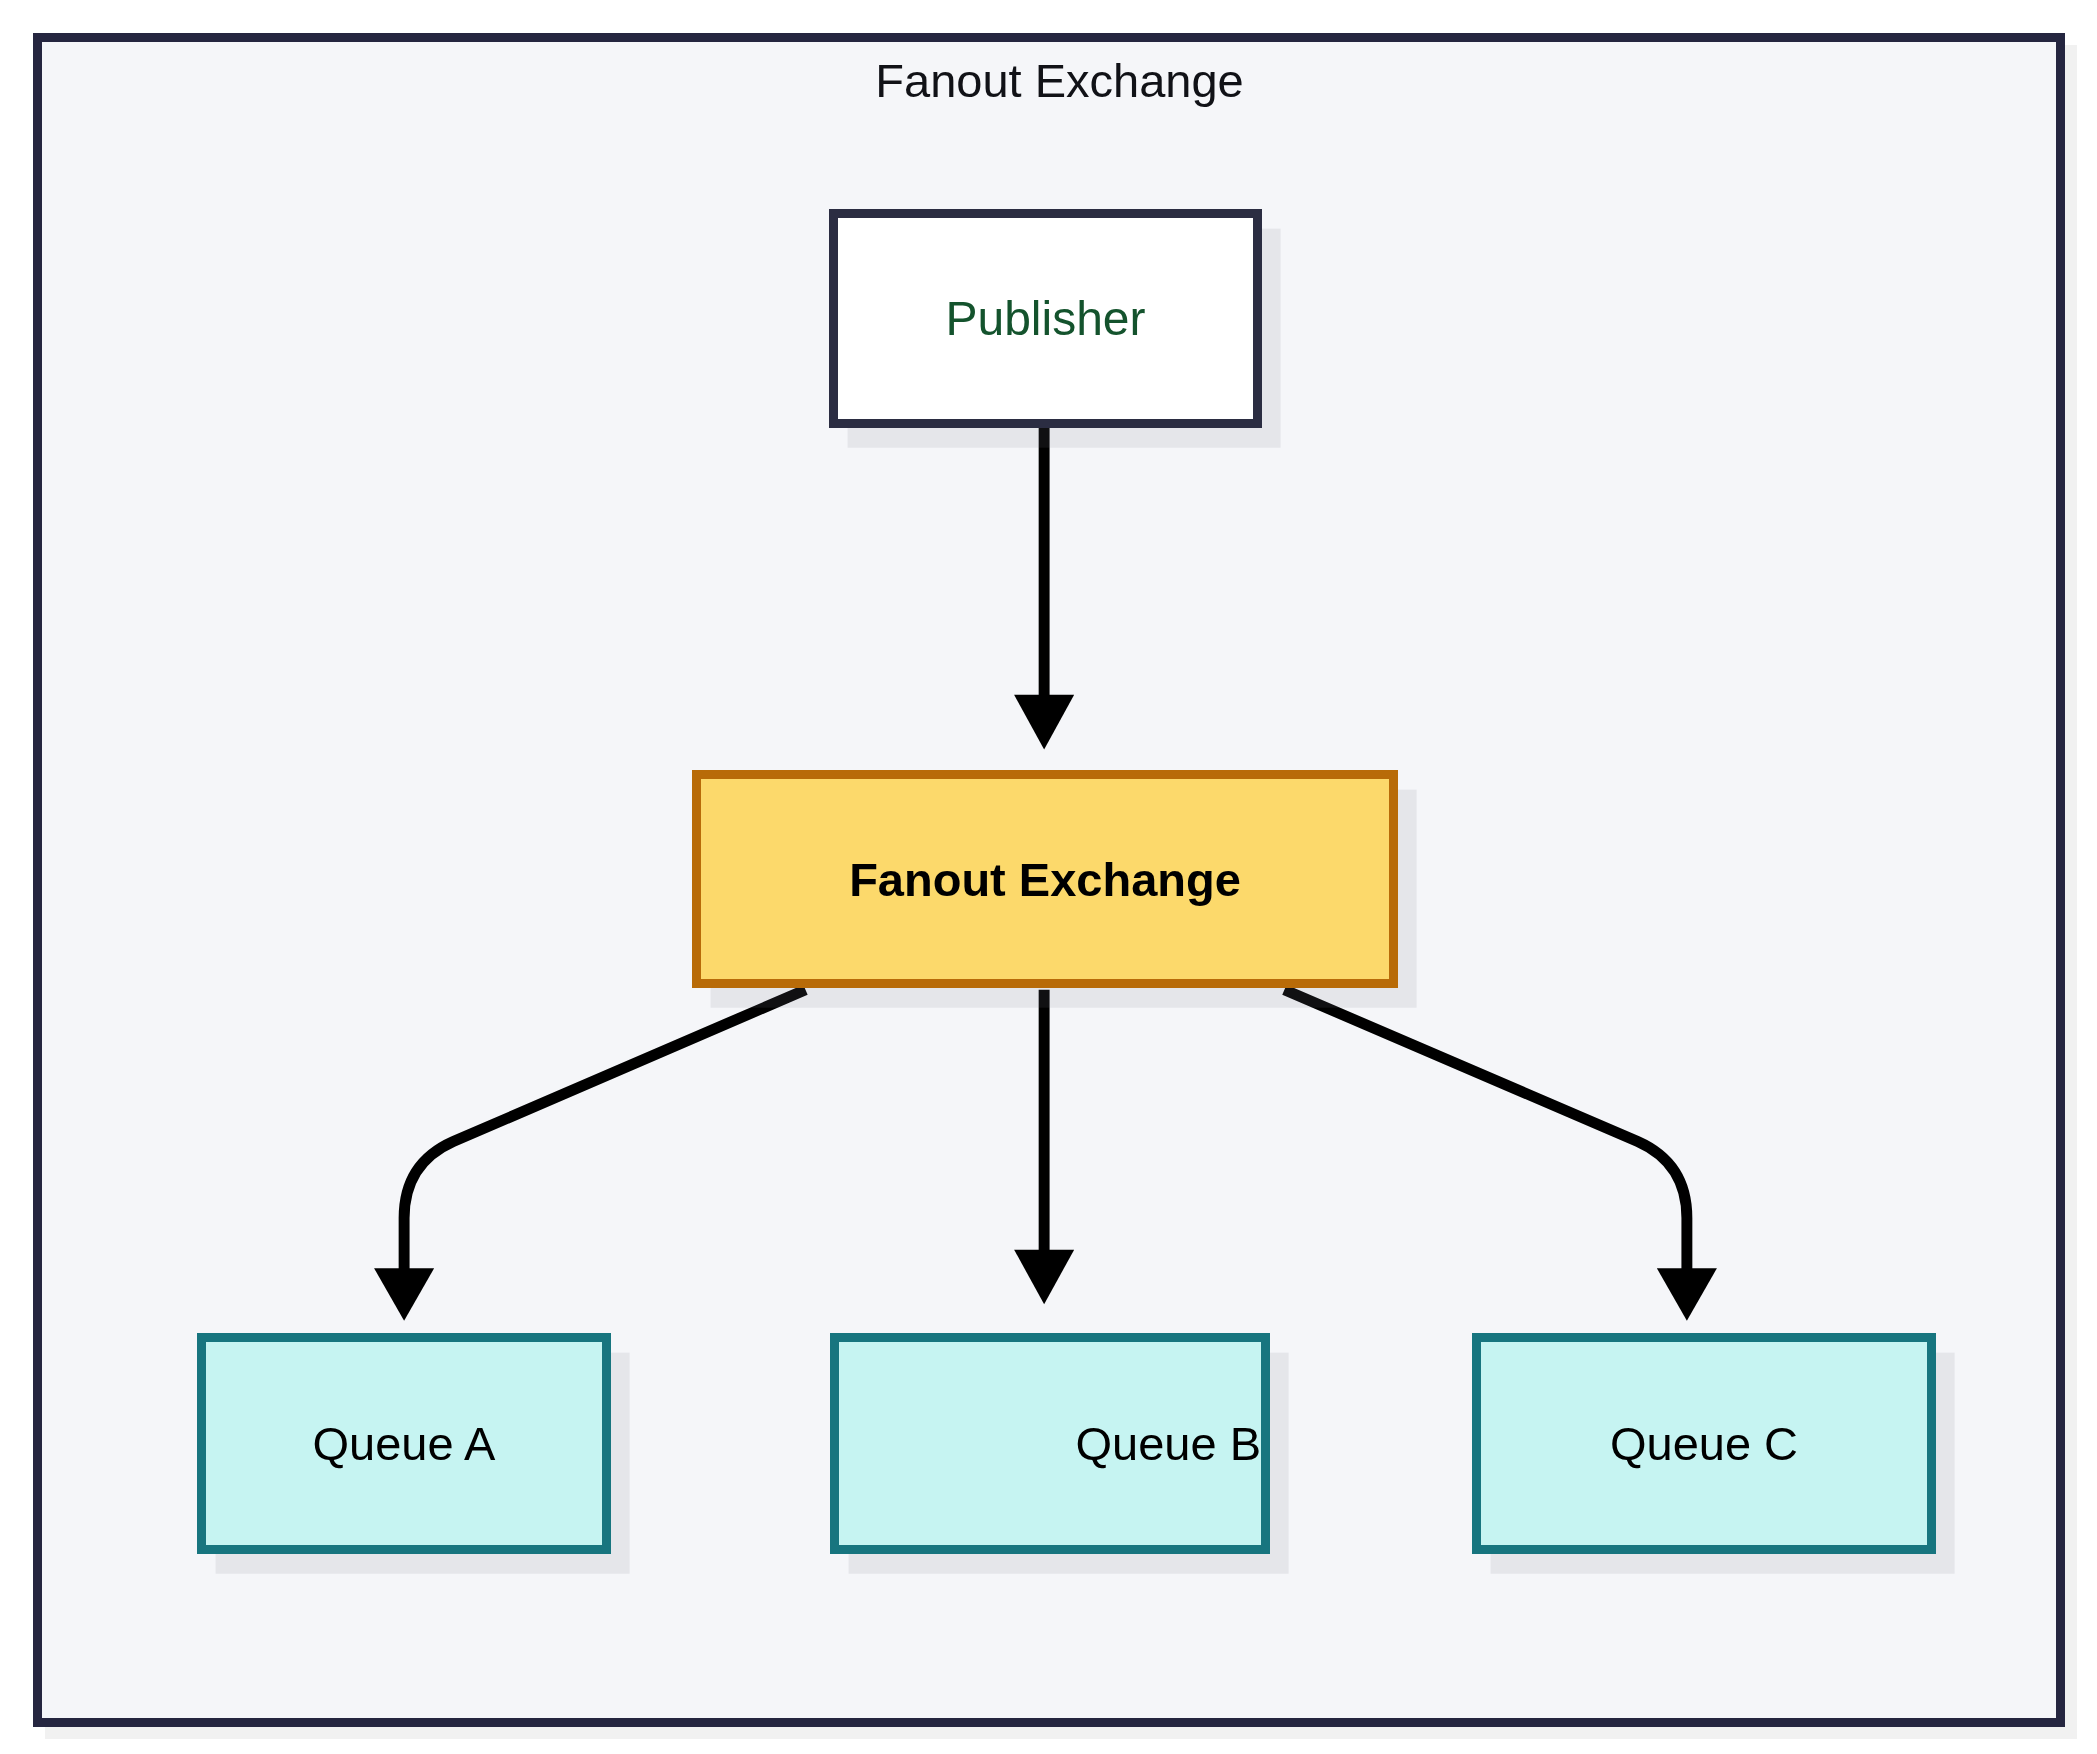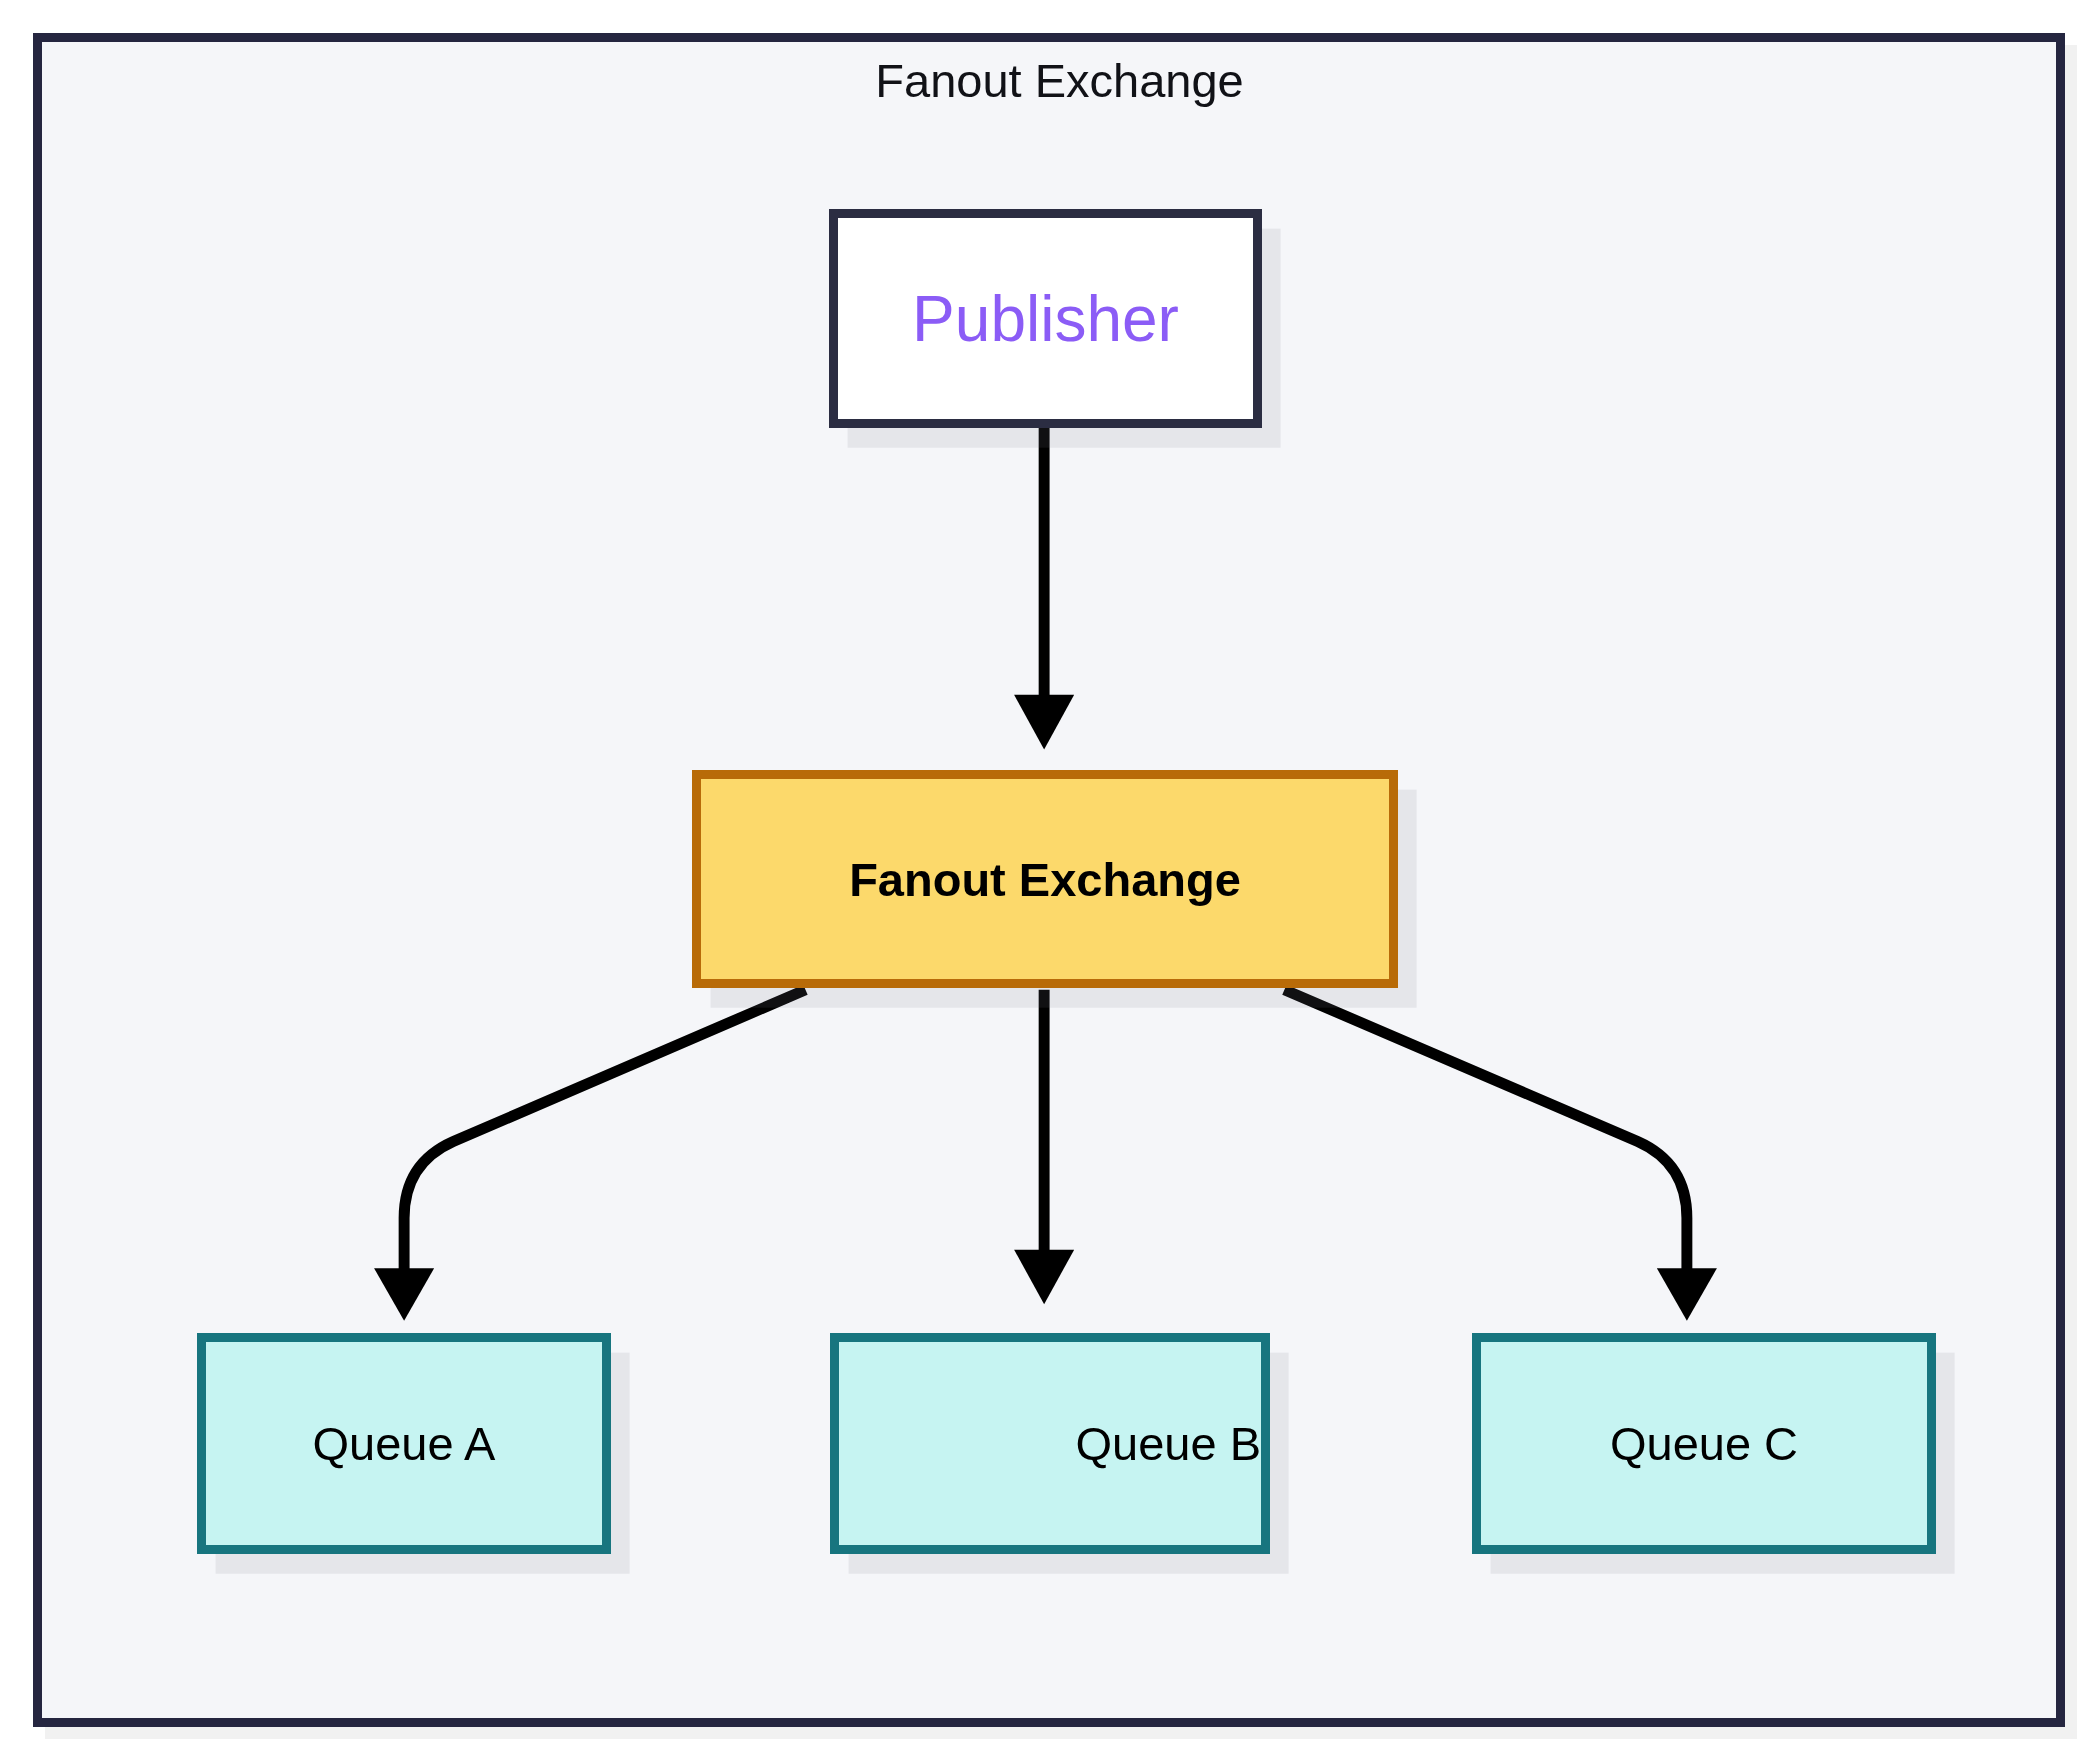--- a/index.html
+++ b/index.html
@@ -72,22 +72,22 @@
   .node-publisher {
     left: 829px;
     top: 209px;
     width: 433px;
     height: 219px;
     background: #ffffff;
     border: 9.8px solid #2b2d42;
     box-shadow: 18.6px 19.7px 0 0 rgba(120,125,140,0.13);
   }
   .node-publisher .node-label {
-    font-size: 64px;
-    color: #8b5cf6;
+    font-size: 48px;
+    color: #14532d;
     font-weight: 400;
   }
 
   .node-exchange {
     left: 692px;
     top: 770px;
     width: 706px;
     height: 218px;
     background: #fcd96b;
     border: 9.8px solid #b86b08;

